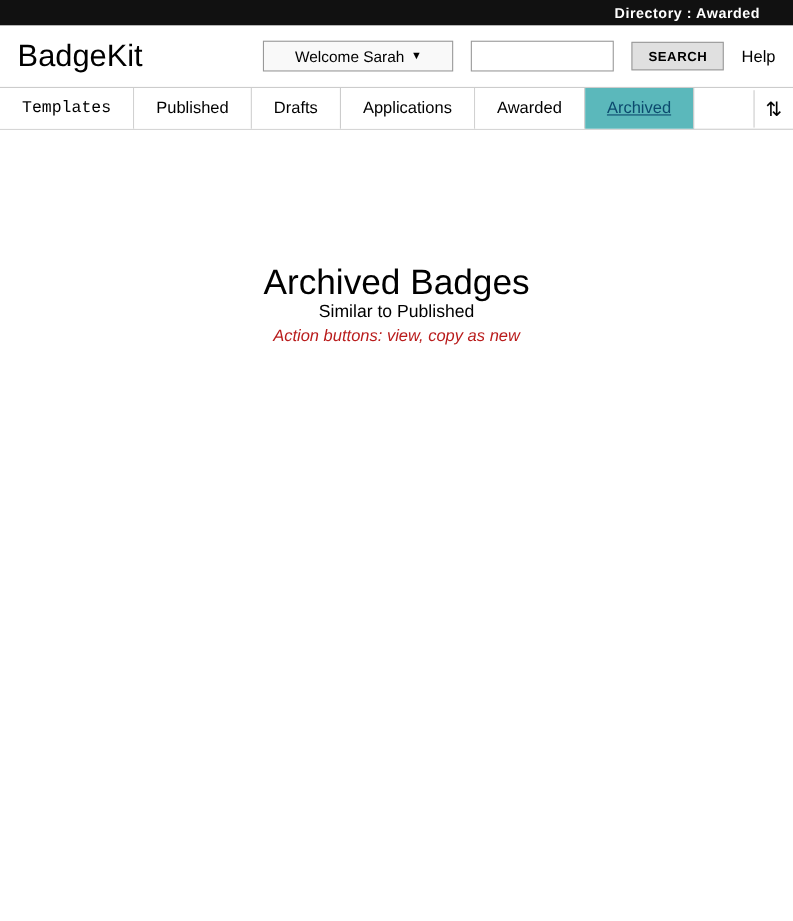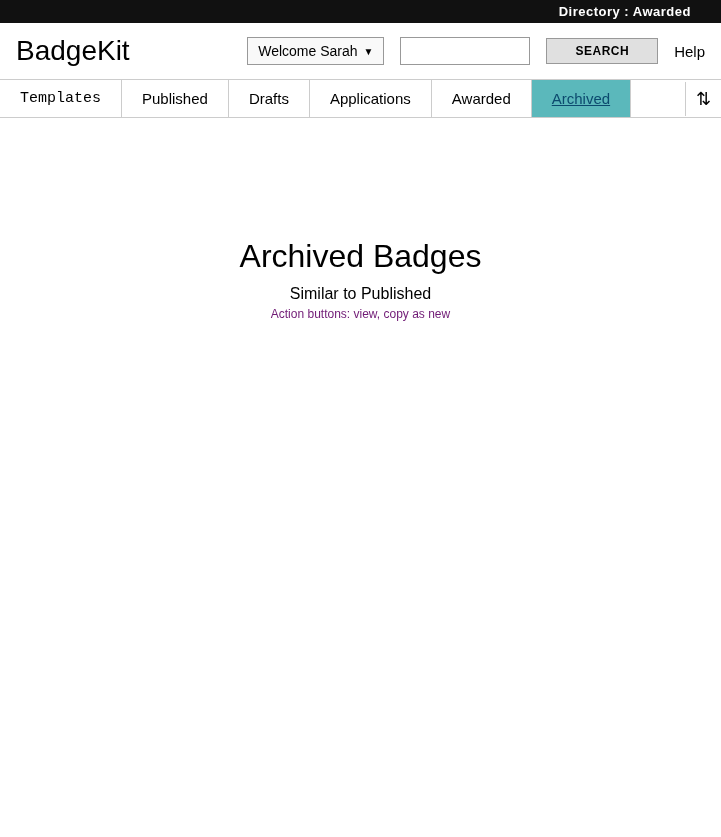--- a/index.html
+++ b/index.html
@@ -28,37 +28,37 @@
       font-weight: normal;
       color: #000;
       flex: 0 0 auto;
       margin-right: auto;
     }
     .welcome-dropdown {
       display: flex;
       align-items: center;
       border: 1px solid #999;
       background: #f9f9f9;
-      padding: 5px 10px;
+      padding: 5px 28px;
       font-size: 14px;
       cursor: pointer;
       gap: 6px;
       margin-left: 24px;
     }
     .welcome-dropdown .arrow { font-size: 10px; }
     .search-input {
       border: 1px solid #999;
       padding: 5px 8px;
       font-size: 14px;
       width: 130px;
     }
     .search-button {
       background: #e0e0e0;
       border: 1px solid #999;
-      padding: 5px 28px;
+      padding: 5px 14px;
       font-size: 12px;
       font-weight: bold;
       cursor: pointer;
       letter-spacing: 0.5px;
     }
     .help-link {
       font-size: 15px;
       color: #000;
       text-decoration: none;
       cursor: pointer;
@@ -106,31 +106,31 @@
       display: flex;
       flex-direction: column;
       align-items: center;
       justify-content: center;
       padding: 120px 20px;
       text-align: center;
     }
     .main-title {
       font-size: 32px;
       font-weight: normal;
-      margin-bottom: 10px;
       color: #000;
     }
     .main-subtitle {
       font-size: 16px;
       color: #000;
       margin-bottom: 4px;
     }
     .main-desc {
-      font-size: 12px;
-      color: #701a75;
+      font-size: 15px;
+      color: #b91c1c;
+      font-style: italic;
     }
   </style>
 </head>
 <body>
 
 <div class="top-bar">
   <span>Directory : Awarded</span>
 </div>
 
 <div class="header">

